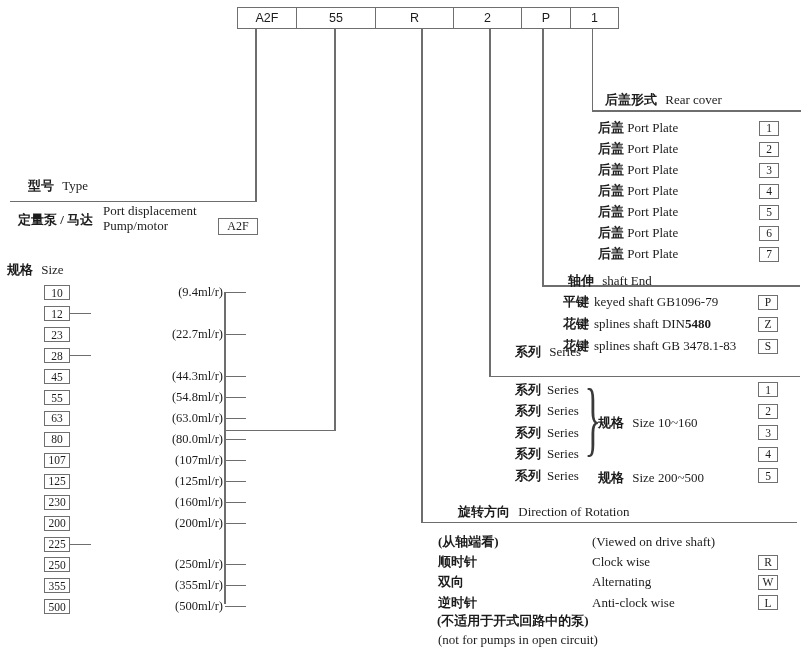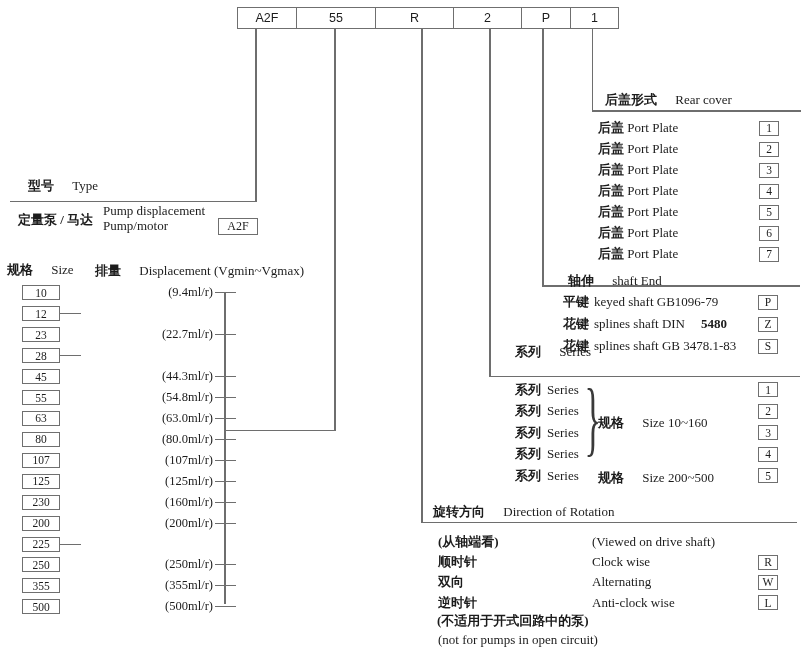--- a/index.html
+++ b/index.html
@@ -22,51 +22,51 @@
   .code-cell + .code-cell{border-left:1.5px solid #6f6f6f;}
   
   .vbox{
     border:1.5px solid #6f6f6f;background:#fff;box-sizing:border-box;
     width:20px;height:15px;display:flex;align-items:center;justify-content:center;
     font-size:11.5px;flex:none;
   }
   
   .size-table{position:absolute;left:22px;top:282.5px;}
   .srow{height:20.93px;display:flex;align-items:center;}
-  .sbox{width:38px;}
+  .sbox{width:26px;margin-left:22px;}
   .sdisp{width:155px;text-align:right;font-size:12.5px;padding-right:2px;box-sizing:border-box;}
   .stub{width:21px;height:0;border-top:1.5px solid #6e6e6e;flex:none;}
   
   .pp-table{position:absolute;left:598px;top:117.5px;}
   .pp-row{height:21px;display:flex;align-items:center;}
   .pp-label{width:155px;}
   .pp-row .vbox{margin-left:6px;}
   
   .shaft-table{position:absolute;left:563px;top:291px;width:215px;}
   .sh-row{height:22px;display:flex;align-items:center;}
   .sh-row .vbox{margin-left:auto;}
   .sh-row .zh{margin-right:5px;}
-  .bold{font-weight:bold;padding-left:16px;}
+  .bold{font-weight:bold;}
   
   .series-table{position:absolute;left:515px;top:379px;width:263px;}
   .se-row{height:21.5px;display:flex;align-items:center;}
   .se-row .zh{margin-right:6px;}
   .se-row .vbox{margin-left:auto;}
   .brace{
     position:absolute;left:578px;top:381px;width:22px;height:77px;
     font-size:82px;line-height:75px;color:#3a3a3a;
     transform:scaleX(0.42);transform-origin:center;
   }
   
   .rot-table{position:absolute;left:433px;top:532px;width:345px;}
   .rot-row{height:20.2px;display:flex;align-items:center;padding-left:5px;box-sizing:border-box;}
   .rot-zh{width:154px;flex:none;}
   .rot-row .vbox{margin-left:auto;}
   .hdr{position:absolute;white-space:nowrap;}
-  .hdr .zh{margin-right:15px;}
+  .hdr .zh{margin-right:5px;}
   .two-line{line-height:15px;}
   .a2f-box{
     position:absolute;left:218px;top:218px;width:40px;height:17px;
     border:1.5px solid #6f6f6f;box-sizing:border-box;display:flex;
     align-items:center;justify-content:center;font-size:12px;background:#fff;
   }
 </style>
 </head>
 <body>
 
@@ -96,32 +96,28 @@
 
   <div class="hline" style="left:224px;top:429.5px;width:111.5px"></div>
   <div class="vline" style="left:224px;top:292px;height:312px"></div>
 
   <div class="hdr" style="left:28px;top:177px">
     <span class="zh">型号</span>
     <span>Type</span>
   </div>
   <div class="hdr zh" style="left:18px;top:211px">定量泵 / 马达</div>
   <div class="abs two-line" style="left:103px;top:203px">
-    <div>Pump displacement</div>
+    <div>Port displacement</div>
     <div>Pump/motor</div>
   </div>
   <div class="a2f-box">A2F</div>
 
   <div class="hdr" style="left:7px;top:261px">
     <span class="zh">规格</span>
     <span>Size</span>
-  </div>
-  <div class="hdr" style="left:95px;top:262px">
-    <span class="zh">排量</span>
-    <span>Displacement (Vgmin~Vgmax)</span>
   </div>
 
   <div class="size-table">
     <div class="srow">
         <div class="vbox sbox">10</div>
         <div class="sdisp">(9.4ml/r)</div>
         <div class="stub"></div>
       </div>
     <div class="srow">
         <div class="vbox sbox">12</div>
@@ -291,21 +287,21 @@
   <div class="brace">}</div>
   <div class="hdr" style="left:598px;top:414px">
     <span class="zh">规格</span>
     <span>Size 10~160</span>
   </div>
   <div class="hdr" style="left:598px;top:469px">
     <span class="zh">规格</span>
     <span>Size 200~500</span>
   </div>
 
-  <div class="hdr" style="left:433px;top:503px">
+  <div class="hdr" style="left:458px;top:503px">
     <span class="zh">旋转方向</span>
     <span>Direction of Rotation</span>
   </div>
   <div class="rot-table">
     <div class="rot-row">
       <span class="rot-zh zh">(从轴端看)</span>
       <span>(Viewed on drive shaft)</span>
     </div>
     <div class="rot-row">
       <span class="rot-zh zh">顺时针</span>

